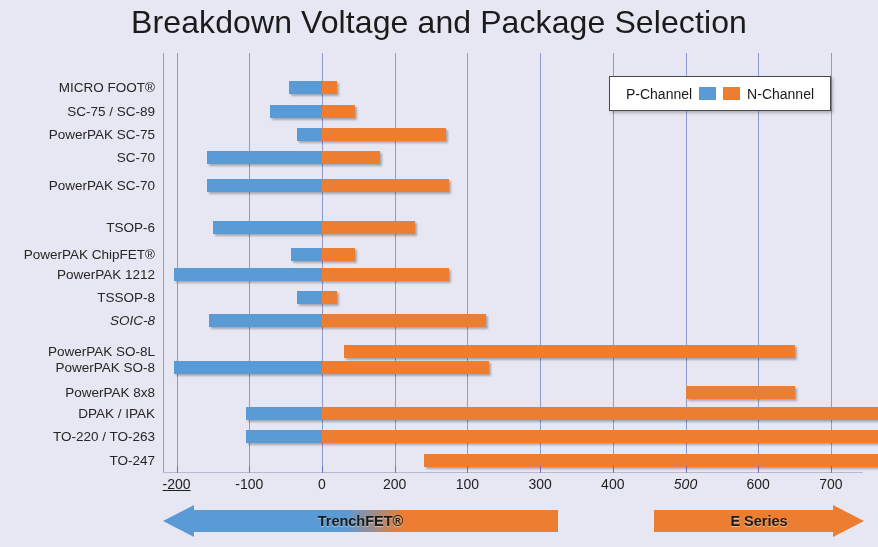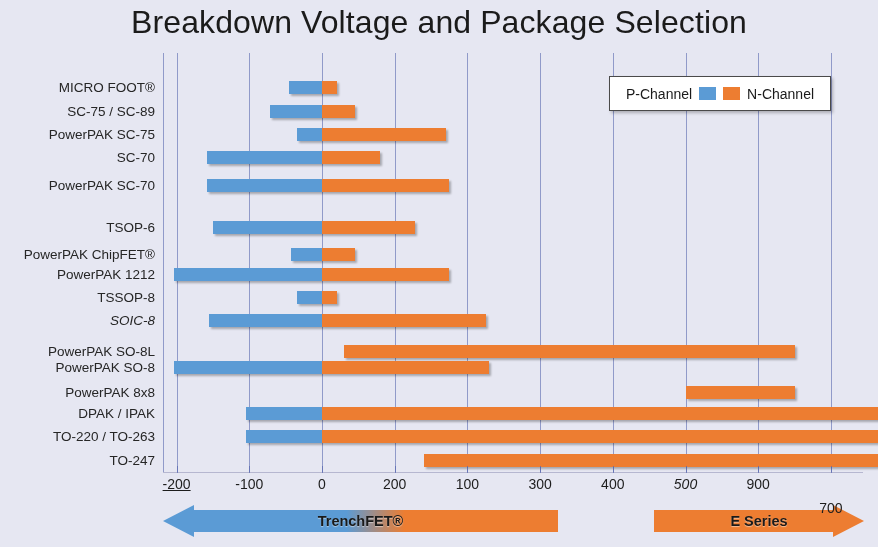--- a/index.html
+++ b/index.html
@@ -241,17 +241,17 @@
     <div class="tick-label" style="left: 394.7px;">200</div>
     <div class="tick-mark" style="left: 467.4px;"></div>
     <div class="tick-label" style="left: 467.4px;">100</div>
     <div class="tick-mark" style="left: 540.1px;"></div>
     <div class="tick-label" style="left: 540.1px;">300</div>
     <div class="tick-mark" style="left: 612.8px;"></div>
     <div class="tick-label" style="left: 612.8px;">400</div>
     <div class="tick-mark" style="left: 685.5px;"></div>
     <div class="tick-label" style="left: 685.5px; font-style: italic;">500</div>
     <div class="tick-mark" style="left: 758.2px;"></div>
-    <div class="tick-label" style="left: 758.2px;">900</div>
+    <div class="tick-label" style="left: 758.2px;">600</div>
     <div class="tick-mark" style="left: 830.9px;"></div>
-    <div class="tick-label" style="left: 830.9px; margin-top: 24px;">700</div>
+    <div class="tick-label" style="left: 830.9px;">700</div>
     <div class="tick-label" style="left: 903.6px;">800</div>
   </div>
 
 </body></html>

